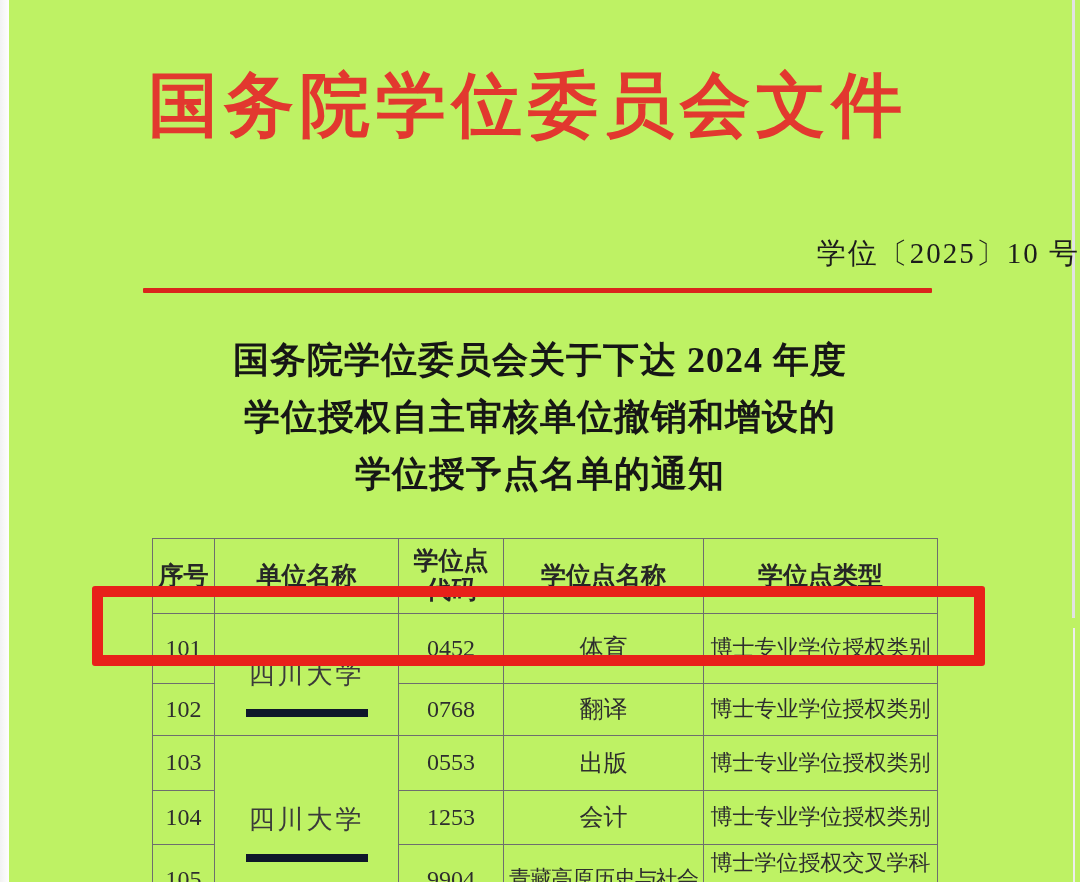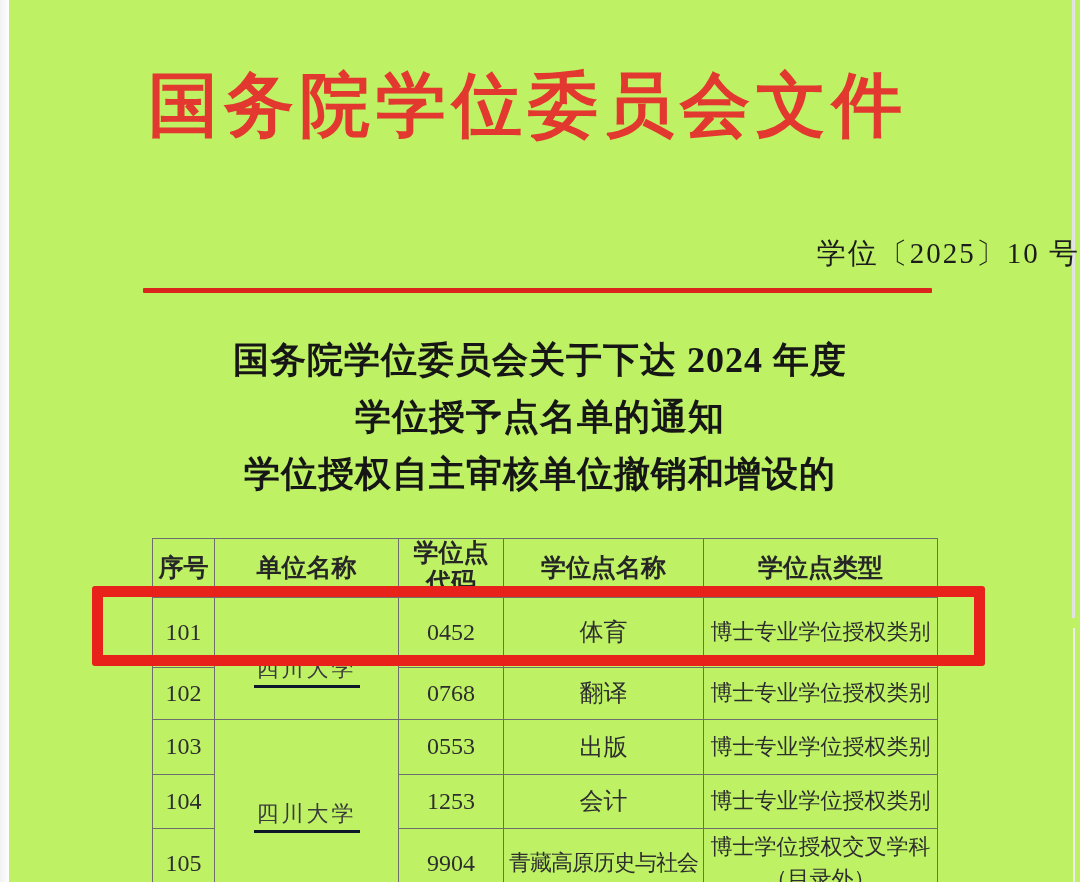--- a/index.html
+++ b/index.html
@@ -56,28 +56,28 @@
   .col-code{width:105px;}
   .col-name{width:200px;}
   .col-type{width:234px;}
   .row-header{height:50px;}
   .row-101{height:70px;}
   .row-102{height:52px;margin-left:9px;}
   .row-103{height:55px;}
   .row-104{height:54px;}
   .row-105{height:70px;}
   .doc-table th{font-size:25px;color:#262626;font-weight:600;}
-  .hdr-wrap{max-width:80px;margin:0 auto;line-height:1.15;}
+  .hdr-wrap{max-width:80px;margin:8px auto;line-height:1.15;}
   .cell-type{font-size:22px;letter-spacing:0;}
   .cell-name-tight{font-size:22px;letter-spacing:-1px;}
   .unit-cell-a{vertical-align:middle;padding-top:26px !important;}
   .unit-cell-b{vertical-align:middle;padding-top:14px !important;}
   .unit-underline{
-    display:inline-block;font-size:22px;color:#3a3a3a;
-    border-bottom:3px solid #0f172a;padding:0 3px 1px 3px;letter-spacing:3px;
+    display:inline-block;font-size:26px;color:#3a3a3a;
+    border-bottom:8px solid #0f172a;padding:0 3px 17px 3px;letter-spacing:3px;
   }
   .type-two-line{line-height:1.45;}
 
   .highlight-box{
     position:absolute;left:92px;top:586px;width:893px;height:80px;
     border:11px solid #e8211a;border-radius:3px;
     box-sizing:border-box;z-index:5;pointer-events:none;
   }
 </style>
 </head>
@@ -90,22 +90,22 @@
   <div class="edge-right-low"></div>
 
   <div class="big-title">国务院学位委员会文件</div>
 
   <div class="doc-number">学位〔2025〕10 号</div>
 
   <div class="red-rule"></div>
 
   <div class="notice-title">
     <div>国务院学位委员会关于下达 2024 年度</div>
+    <div>学位授权自主审核单位撤销和增设的</div>
     <div>学位授予点名单的通知</div>
-    <div>学位授权自主审核单位撤销和增设的</div>
   </div>
 
   <table class="doc-table">
     <colgroup>
       <col class="col-no">
         <col class="col-unit">
         <col class="col-code">
         <col class="col-name">
         <col class="col-type">
     </colgroup>

